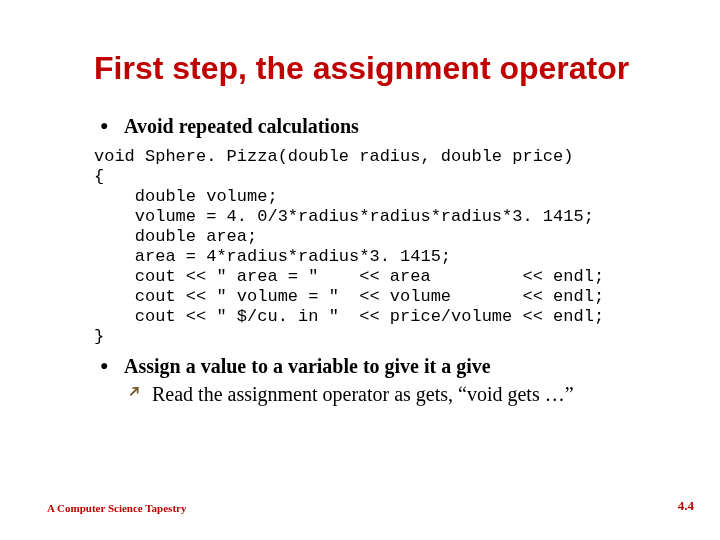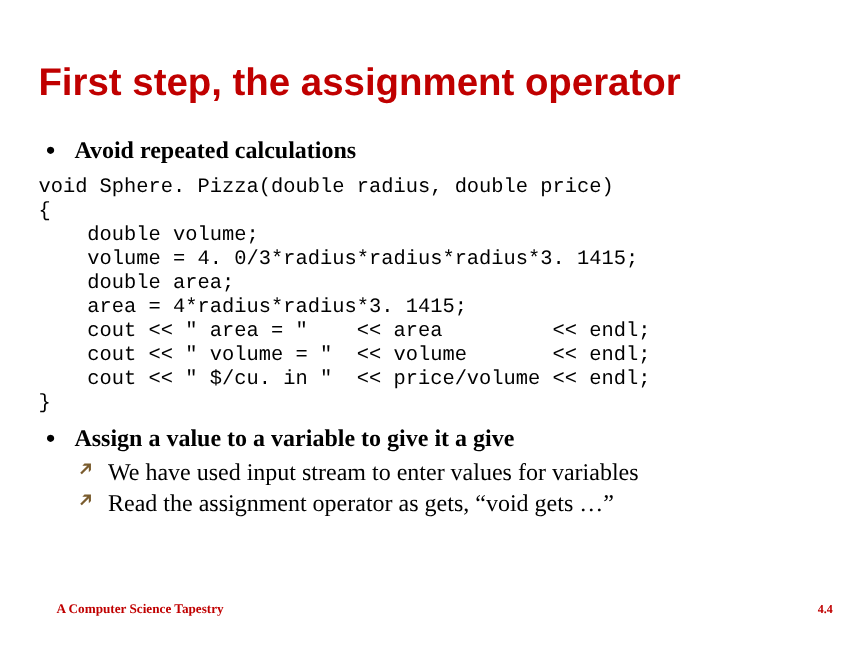--- a/index.html
+++ b/index.html
@@ -10,21 +10,21 @@
     background: #fff;
     font-family: "Times New Roman", Times, serif;
     color: #000;
     overflow: hidden;
   }
   .slide {
     position: relative;
     width: 720px;
     height: 540px;
     box-sizing: border-box;
-    padding: 50px 60px 0 32px;
+    padding: 50px 60px 0 94px;
   }
   .title {
     font-family: Arial, Helvetica, sans-serif;
     font-size: 32px;
     font-weight: bold;
     color: #c00000;
     margin: 0 0 26px 0;
   }
   ul.level1 {
     list-style: none;
@@ -101,21 +101,21 @@
     font-family: "Times New Roman", Times, serif;
     font-size: 11px;
     font-weight: bold;
     color: #c00000;
   }
   .pagenum {
     position: absolute;
     right: 26px;
     bottom: 26px;
     font-family: "Times New Roman", Times, serif;
-    font-size: 10px;
+    font-size: 13px;
     font-weight: bold;
     color: #c00000;
   }
 </style>
 </head>
 <body>
 
 <div class="slide">
 
   <h1 class="title">First step, the assignment operator</h1>
@@ -132,21 +132,20 @@
 <span>    area = 4*radius*radius*3. 1415;</span>
 <span>    cout &lt;&lt; " area = "    &lt;&lt; area         &lt;&lt; endl;</span>
 <span>    cout &lt;&lt; " volume = "  &lt;&lt; volume       &lt;&lt; endl;</span>
 <span>    cout &lt;&lt; " $/cu. in "  &lt;&lt; price/volume &lt;&lt; endl;</span>
 <span>}</span></pre>
 
   <ul class="level1">
     <li>
       <span>Assign a value to a variable to give it a give</span>
       <ul class="level2">
-        <li class="arrow">We have used input stream to enter values for variables</li>
         <li class="arrow">
           <span>Read the assignment operator as </span><span class="gets-inner">gets</span><span>, “void gets …”</span>
         </li>
       </ul>
     </li>
   </ul>
 
   <div class="footer">A Computer Science Tapestry</div>
   <div class="pagenum">4.4</div>
 

